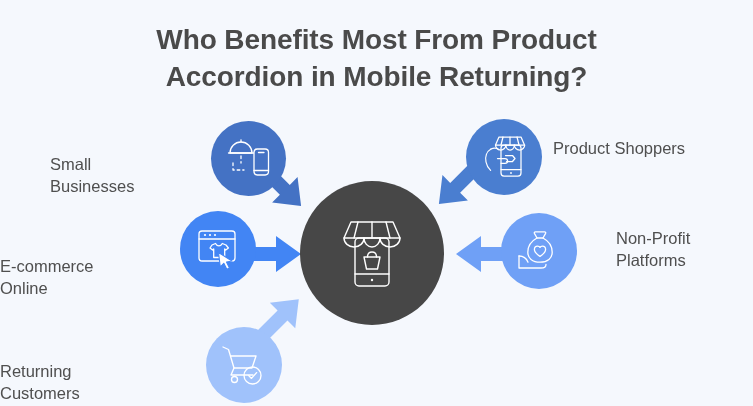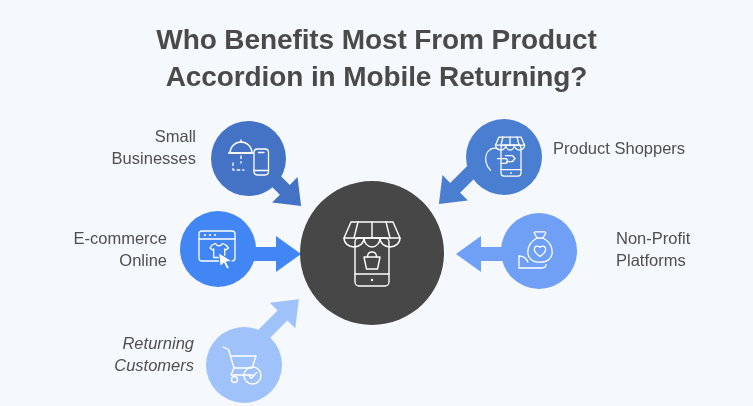--- a/index.html
+++ b/index.html
@@ -25,21 +25,21 @@
     display:flex;align-items:center;justify-content:center;
   }
   .circle svg{display:block;}
 
   .label{
     position:absolute;
     font-size:16.5px;line-height:1.32;
     color:#4f4f4f;
     white-space:pre-line;
   }
-  .label.r{text-align:right;}
+  .label.r{text-align:left;margin-top:28px;}
   .label.l{text-align:left;}
 
   .arrow{position:absolute;}
   .arrow svg{display:block;overflow:visible;}
 
   
   #center-circle{
     left:300px;top:181px;width:144px;height:144px;
     background:#474747;
   }
@@ -48,21 +48,21 @@
   #c-online{left:466px;top:119px;width:76px;height:76px;background:#4a7ed0;}
   #c-ecom{left:180px;top:211px;width:76px;height:76px;background:#4285f4;}
   #c-nonprofit{left:501px;top:213px;width:76px;height:76px;background:#6fa0f6;}
   #c-return{left:206px;top:327px;width:76px;height:76px;background:#a0c2fb;}
 
   
   #l-small{left:50px;top:126px;width:146px;}
   #l-online{left:553px;top:138px;width:180px;}
   #l-ecom{left:0px;top:228px;width:167px;}
   #l-nonprofit{left:616px;top:228px;width:160px;}
-  #l-return{left:0px;top:333px;width:194px;font-style:italic;}
+  #l-return{left:0px;top:333px;width:194px;}
 
   
   #a-small{left:252px;top:158px;}
   #a-online{left:428px;top:156px;}
   #a-ecom{left:240px;top:234px;}
   #a-nonprofit{left:455px;top:234px;}
   #a-return{left:248px;top:290px;}
 </style>
 </head>
 <body>

